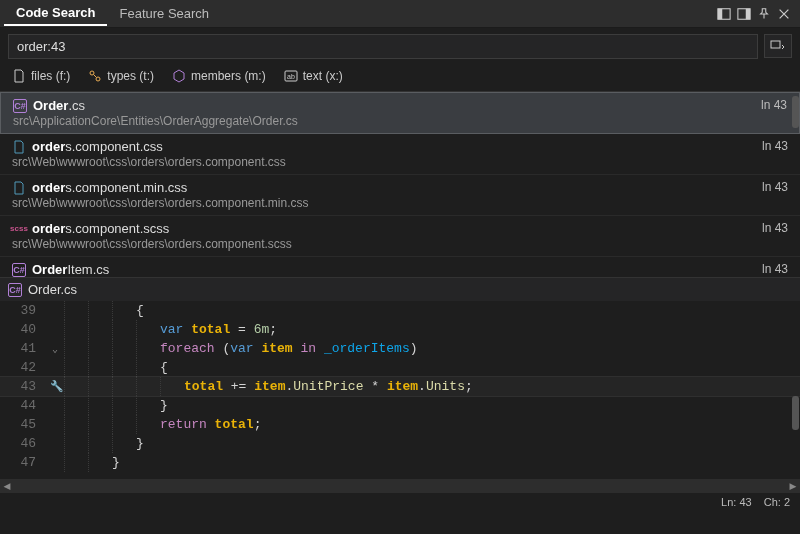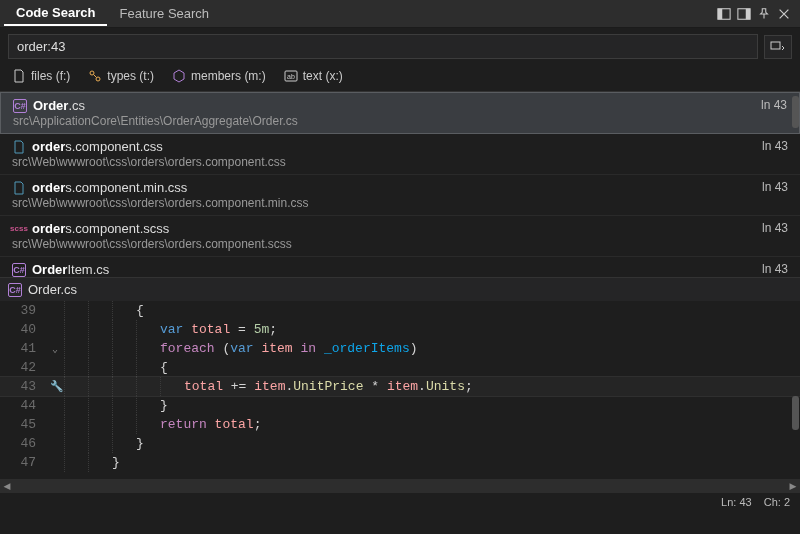--- a/index.html
+++ b/index.html
@@ -30,21 +30,21 @@
   font-weight: 700;
   border-bottom: 2px solid #fff;
 }
 .header-spacer { flex: 1; }
 .header-icons { display: flex; gap: 4px; align-items: center; padding-right: 4px; }
 .hicon { width: 16px; height: 16px; display: flex; align-items: center; justify-content: center; cursor: pointer; }
 .hicon svg { width: 14px; height: 14px; }
 
 .search-row {
   display: flex;
-  align-items: flex-end;
+  align-items: flex-start;
   padding: 6px 8px;
   gap: 6px;
 }
 .search-input {
   flex: 1;
   background: #252526;
   border: 1px solid #3c3c3c;
   color: #ddd;
   padding: 4px 8px;
   font-size: 13px;
@@ -177,21 +177,21 @@
   display: flex;
   height: 100%;
 }
 .ig { width: 24px; border-left: 1px dotted #3a3a3a; height: 100%; }
 .code {
   white-space: pre;
   flex: 1;
 }
 .kw { color: #c586c0; }
 .kw2 { color: #569cd6; }
-.ident { color: #fca5a5; }
+.ident { color: #eab308; font-weight: bold; }
 .prop { color: #dcdcaa; }
 .field { color: #0ea5e9; }
 .num { color: #b5cea8; }
 .pun { color: #d4d4d4; }
 
 .editor-scrollbar {
   position: absolute;
   right: 0; top: 0;
   width: 10px; height: 100%;
 }
@@ -396,21 +396,21 @@
     </div>
     <div class="line" style="position: relative;">
       <div class="gutter">40</div>
       <div class="fold-col"></div>
       <div class="indent-guides">
         <div class="ig"></div>
         <div class="ig"></div>
         <div class="ig"></div>
         <div class="ig"></div>
       </div>
-      <div class="code"><span class="kw2">var </span><span class="ident">total</span><span class="pun"> = </span><span class="num">5m</span><span class="pun">;</span></div>
+      <div class="code"><span class="kw2">var </span><span class="ident">total</span><span class="pun"> = </span><span class="num">6m</span><span class="pun">;</span></div>
     </div>
     <div class="line" style="position: relative;">
       <div class="gutter">41</div>
       <div class="fold-col">⌄</div>
       <div class="indent-guides">
         <div class="ig"></div>
         <div class="ig"></div>
         <div class="ig"></div>
         <div class="ig"></div>
       </div>

